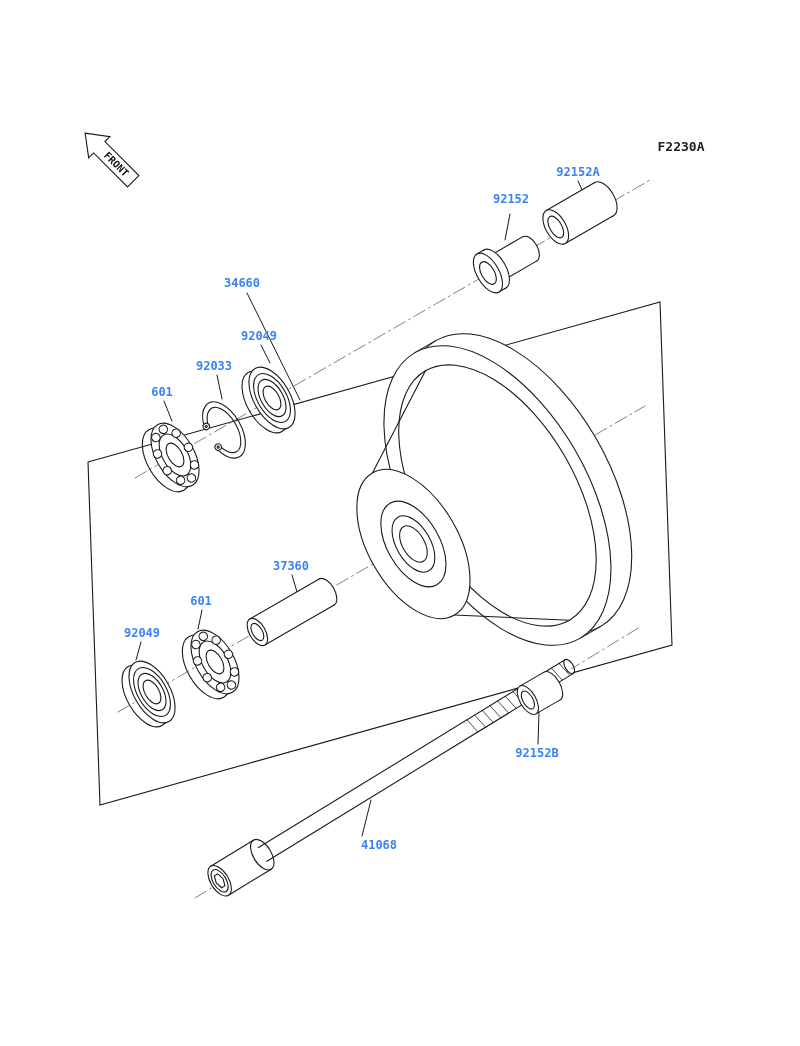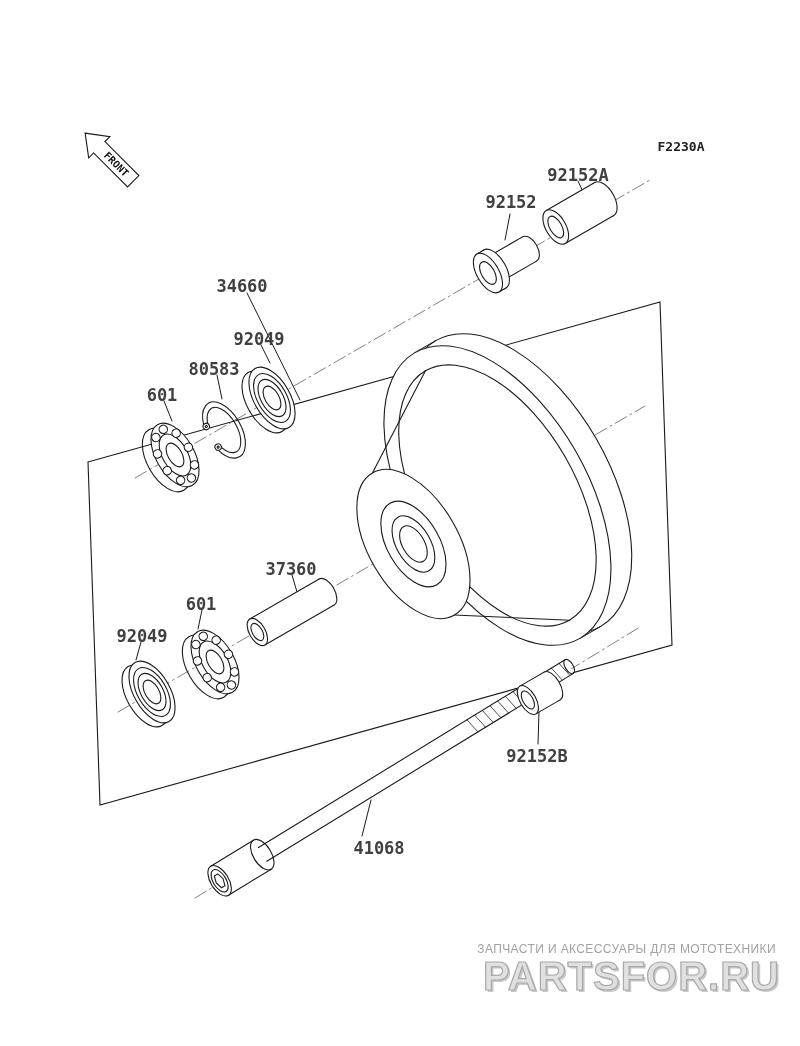--- a/index.html
+++ b/index.html
@@ -5,21 +5,21 @@
   * { margin:0; padding:0; box-sizing:border-box; }
   html,body { background:#ffffff; }
   .page {
     position:relative; width:800px; height:1046px; background:#fff;
     overflow:hidden; font-family:"DejaVu Sans Mono", monospace;
   }
   svg.lineart { position:absolute; left:0; top:0; }
   .plabel {
     position:absolute; transform:translateX(-50%);
     font-family:"DejaVu Sans Mono", monospace; font-weight:bold;
-    font-size:17px; color:#404040; white-space:nowrap;
+    font-size:12px; color:#3b82f6; white-space:nowrap;
   }
   .code {
     position:absolute; left:681px; top:114px; transform:translateX(-50%);
     font-family:"DejaVu Sans Mono", monospace; font-weight:bold;
     font-size:13px; color:#222;margin-top:25px;
   }
   .wm-tag {
     position:absolute; right:24px; top:942px;
     font-family:"Liberation Sans", sans-serif; font-size:12px;
     color:#a2a2a2; letter-spacing:0.4px;
@@ -209,28 +209,26 @@
       <g transform="translate(112,160) rotate(45)">
         <path d="M -38 0 L -18 -15 L -18 -8 L 30 -8 L 30 8 L -18 8 L -18 15 Z" fill="#fff"></path>
         <text x="6" y="3.5" text-anchor="middle" stroke="none" fill="#111" font-family="DejaVu Sans Mono, monospace" font-size="10" font-weight="bold">FRONT</text>
       </g>
 
     </g>
   </svg>
 
   <div class="plabel" style="left:242px;top:276px">34660</div>
   <div class="plabel" style="left:259px;top:329px">92049</div>
-  <div class="plabel" style="left:214px;top:359px">80583</div>
+  <div class="plabel" style="left:214px;top:359px">92033</div>
   <div class="plabel" style="left:162px;top:385px">601</div>
   <div class="plabel" style="left:511px;top:192px">92152</div>
   <div class="plabel" style="left:578px;top:165px">92152A</div>
   <div class="plabel" style="left:291px;top:559px">37360</div>
   <div class="plabel" style="left:201px;top:594px">601</div>
   <div class="plabel" style="left:142px;top:626px">92049</div>
   <div class="plabel" style="left:537px;top:746px">92152B</div>
   <div class="plabel" style="left:379px;top:838px">41068</div>
 
   <div class="code">F2230A</div>
 
-  <div class="wm-tag">ЗАПЧАСТИ И АКСЕССУАРЫ ДЛЯ МОТОТЕХНИКИ</div>
-  <div class="wm-logo">PARTSFOR.RU</div>
 
 </div>
 
 </body></html>

